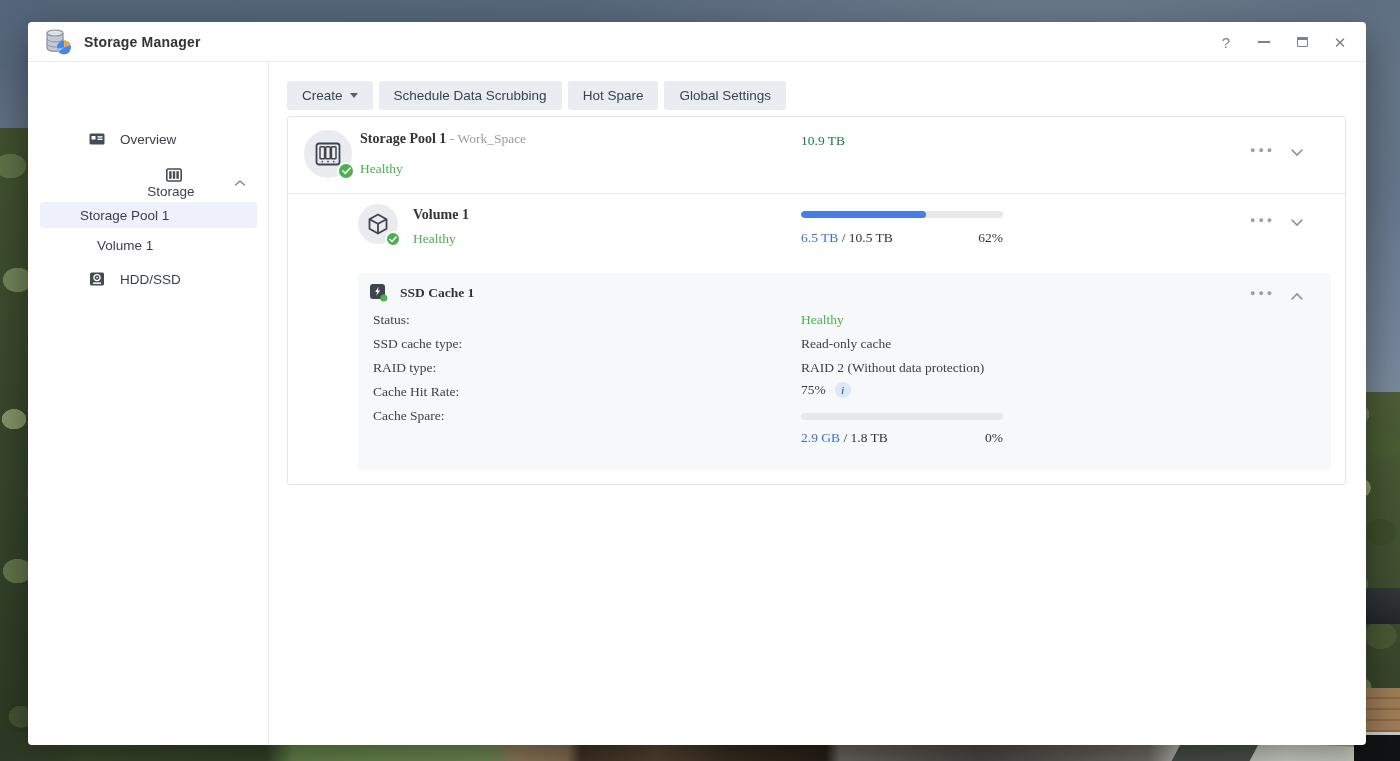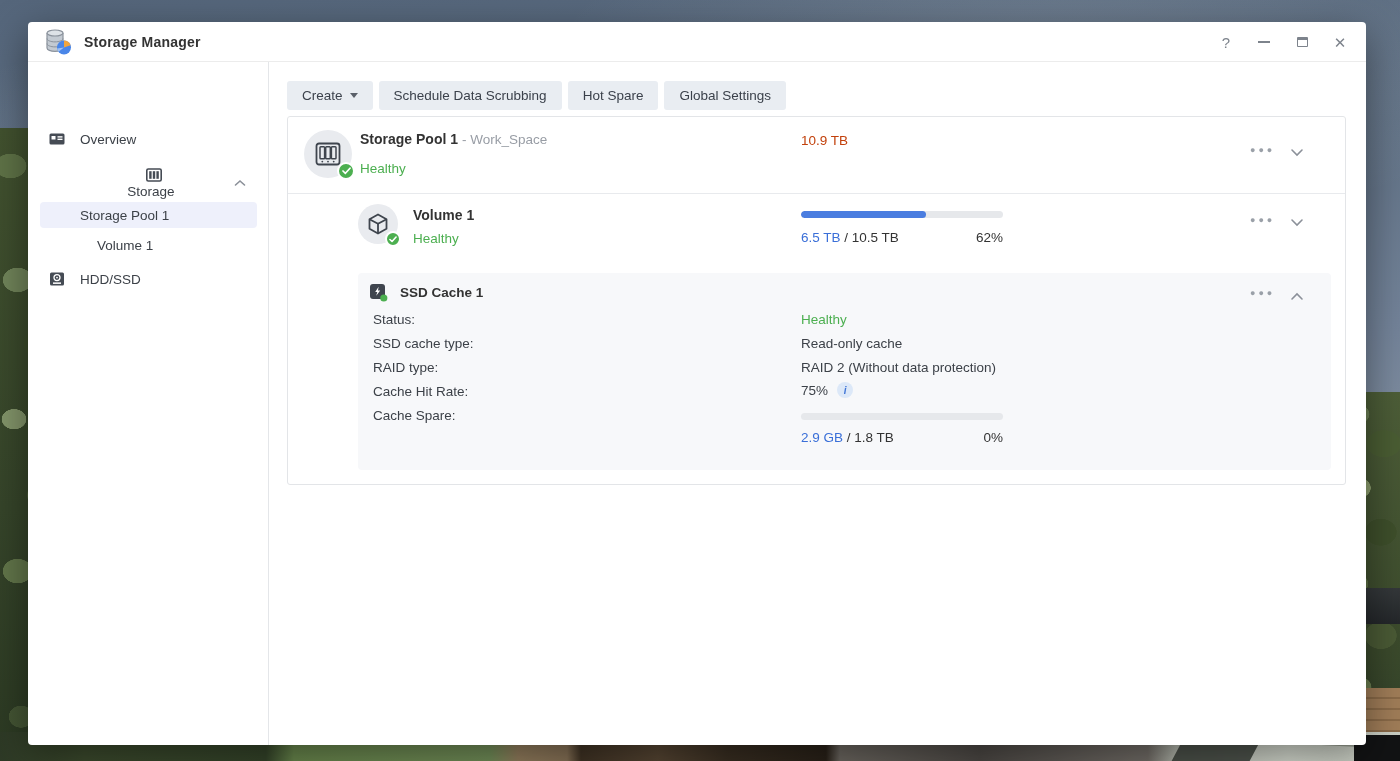--- a/index.html
+++ b/index.html
@@ -61,52 +61,52 @@
   .win-title { font-size:14px; font-weight:bold; color:#333; letter-spacing:0.2px; }
   .win-controls { position:absolute; right:18px; top:0; height:40px; display:flex; align-items:center; gap:22px; color:#7d838c; }
   .win-btn { font-size:15px; line-height:1; cursor:pointer; display:inline-flex; align-items:center; justify-content:center; width:16px; height:16px; }
   .min-glyph { display:inline-block; width:12px; border-top:2px solid #7d838c; }
   .max-glyph { display:inline-block; width:11px; height:10px; border:1.5px solid #7d838c; border-top-width:3px; border-radius:1px; }
 
   .win-body { flex:1; display:flex; min-height:0; }
 
   
   .sidebar { position:relative; width:241px; flex:0 0 241px; border-right:1px solid #e4e6e9; }
-  .side-item { position:absolute; left:0; width:246px; height:26px; display:flex; align-items:center; font-size:13.5px; color:#3c4148; cursor:pointer; }
+  .side-item { position:absolute; left:0; width:246px; height:26px; display:flex; align-items:center; font-size:13.5px; color:#3c4148; cursor:pointer;padding-left:40px; }
   .side-icon { width:18px; height:18px; margin-left:20px; margin-right:14px; display:inline-flex; }
   .side-chevron { position:absolute; right:28px; top:9px; }
   .side-sub { position:absolute; height:26px; display:flex; align-items:center; font-size:13.5px; color:#3c4148; cursor:pointer; }
   .side-sub.selected { left:12px; width:217px; background:#eef0fb; border-radius:4px; }
   .side-sub.selected .sub-label { margin-left:40px; }
   .side-sub .sub-label2 { margin-left:69px; }
 
   
   .main { position:relative; flex:1; }
   .toolbar { position:absolute; left:18px; top:19px; display:flex; gap:6px; }
   .tb-btn { height:29px; background:#e9edf2; border:none; border-radius:3px; padding:0 15px;
     font-family:"Liberation Sans", sans-serif; font-size:13.5px; color:#3b414b; cursor:pointer;
     display:inline-flex; align-items:center; gap:7px; }
   .caret-down { display:inline-block; width:0; height:0; border-left:4px solid transparent;
     border-right:4px solid transparent; border-top:5px solid #5a6069; }
 
   .card { position:absolute; left:18px; top:54px; width:1059px; height:369px;
-    background:#fff; border:1px solid #e3e5e8; border-radius:3px; }
+    background:#fff; border:1px solid #e3e5e8; border-radius:3px;font-family:Liberation Serif, serif; }
 
   
   .pool-row { position:relative; height:77px; border-bottom:1px solid #e8eaed; }
   .circle-icon { position:absolute; border-radius:50%; background:#e9ebef; display:flex; align-items:center; justify-content:center; }
   .pool-circle { left:16px; top:13px; width:48px; height:48px; }
   .badge { position:absolute; right:-3px; bottom:-2px; width:18px; height:18px; border-radius:50%;
     background:#4caf50; border:2px solid #fff; display:flex; align-items:center; justify-content:center; }
   .badge svg { display:block; }
   .pool-title { position:absolute; left:72px; top:14px; font-size:14px; }
   .pool-name { font-weight:bold; color:#333; }
   .pool-desc { color:#989da5; font-size:13.5px; }
   .pool-status { position:absolute; left:72px; top:44px; font-size:13.5px; color:#4caf50; }
-  .pool-size { position:absolute; left:513px; top:16px; font-size:13.5px; color:#c2410c; }
+  .pool-size { position:absolute; left:513px; top:16px; font-size:13.5px; color:#15803d; }
 
   .dots { position:absolute; letter-spacing:3px; font-size:9px; color:#9aa0a8; cursor:pointer; }
   .chev { position:absolute; cursor:pointer; }
 
   
   .vol-row { position:relative; height:79px; }
   .vol-circle { left:70px; top:10px; width:40px; height:40px; }
   .vol-circle .badge { width:16px; height:16px; right:-3px; bottom:-3px; }
   .vol-name { position:absolute; left:125px; top:13px; font-size:14px; font-weight:bold; color:#333; }
   .vol-status { position:absolute; left:125px; top:37px; font-size:13.5px; color:#4caf50; }

